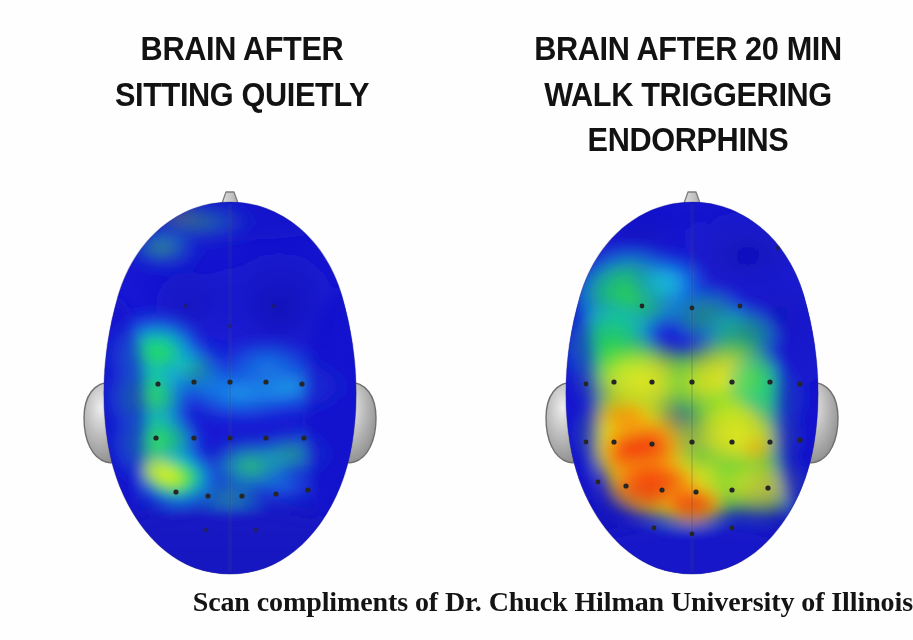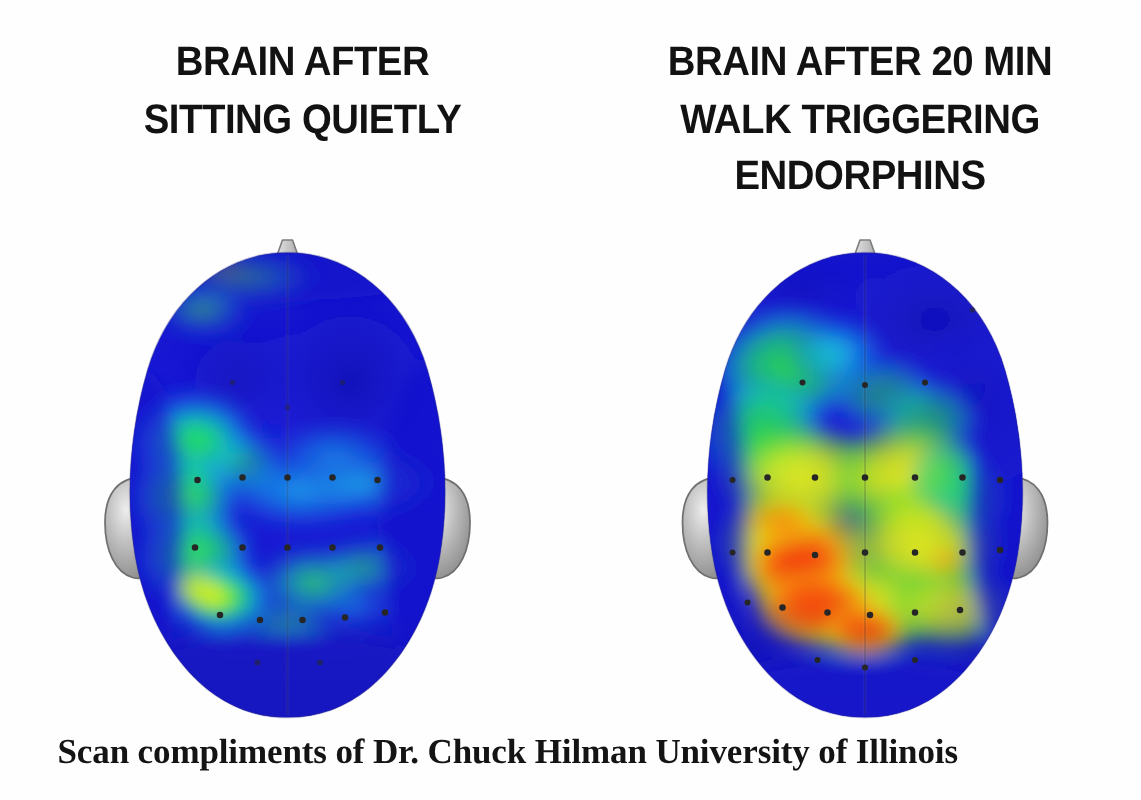--- a/index.html
+++ b/index.html
@@ -68,28 +68,27 @@
   }
   .scan-left  { left: 30px; }
   .scan-right { left: 492px; }
   .scan svg { display: block; width: 400px; height: 400px; }
 
   
   .caption {
     position: absolute;
     left: 0; right: 0;
     top: 586px;
-    text-align: left;
+    text-align: right;
     font-family: "Liberation Serif", serif;
     font-weight: bold;
     font-size: 28px;
     color: #141414;
     letter-spacing: -0.1px;
     white-space: nowrap;
-    padding-left: 46px;
   }
 </style>
 </head>
 <body>
 
 <div class="stage">
 
   <div class="titles">
 
     <div class="title-block title-left">

